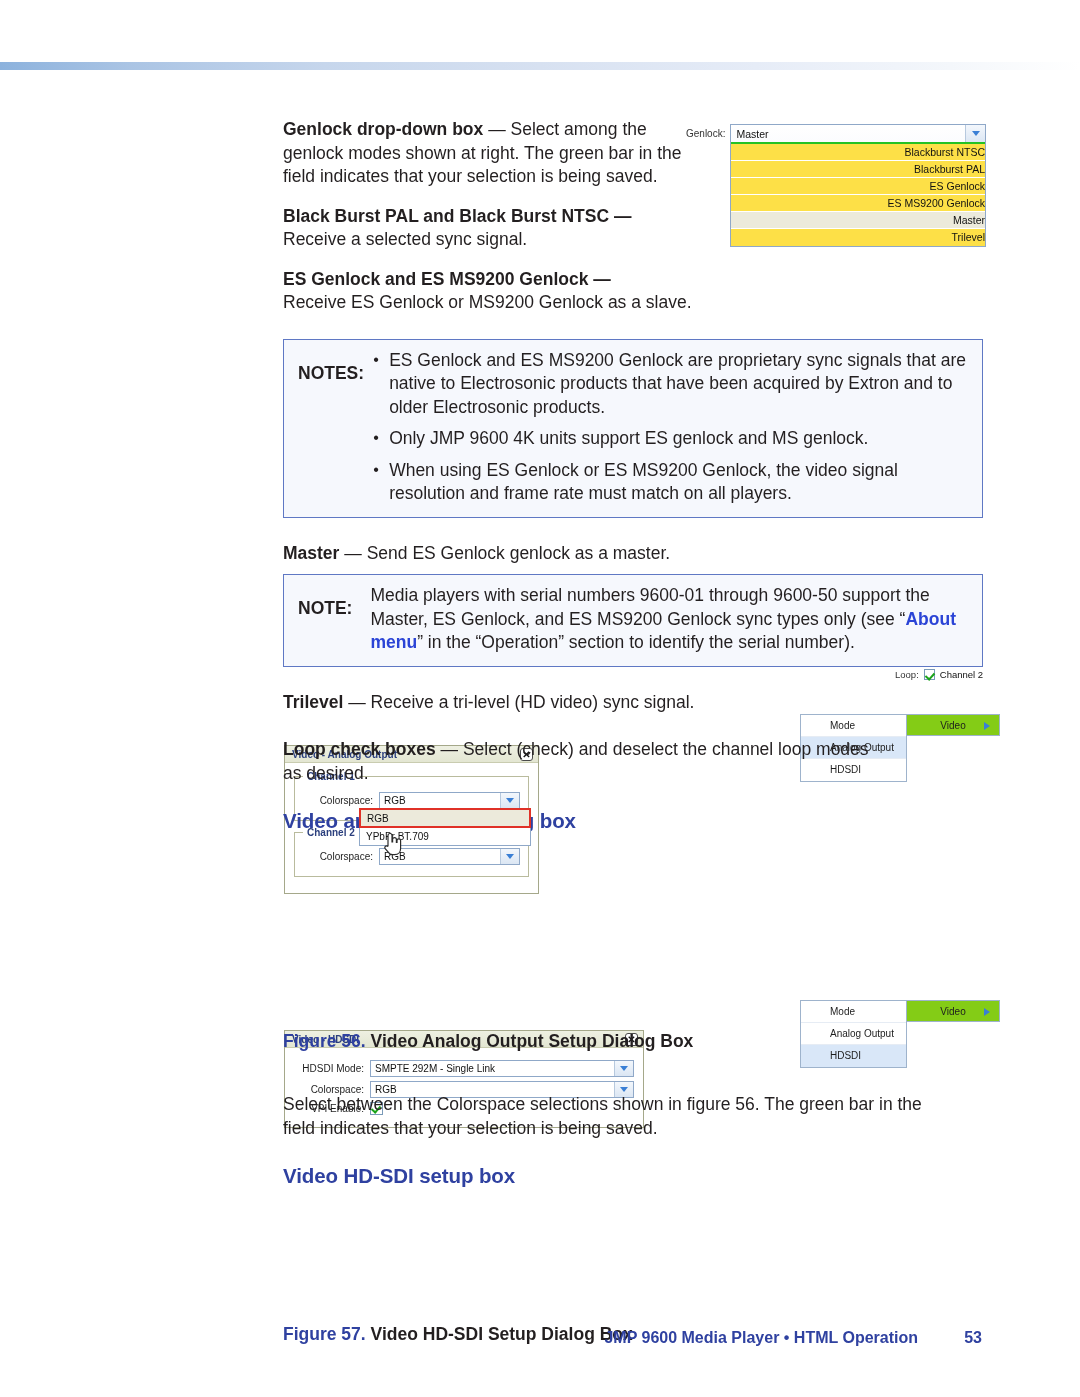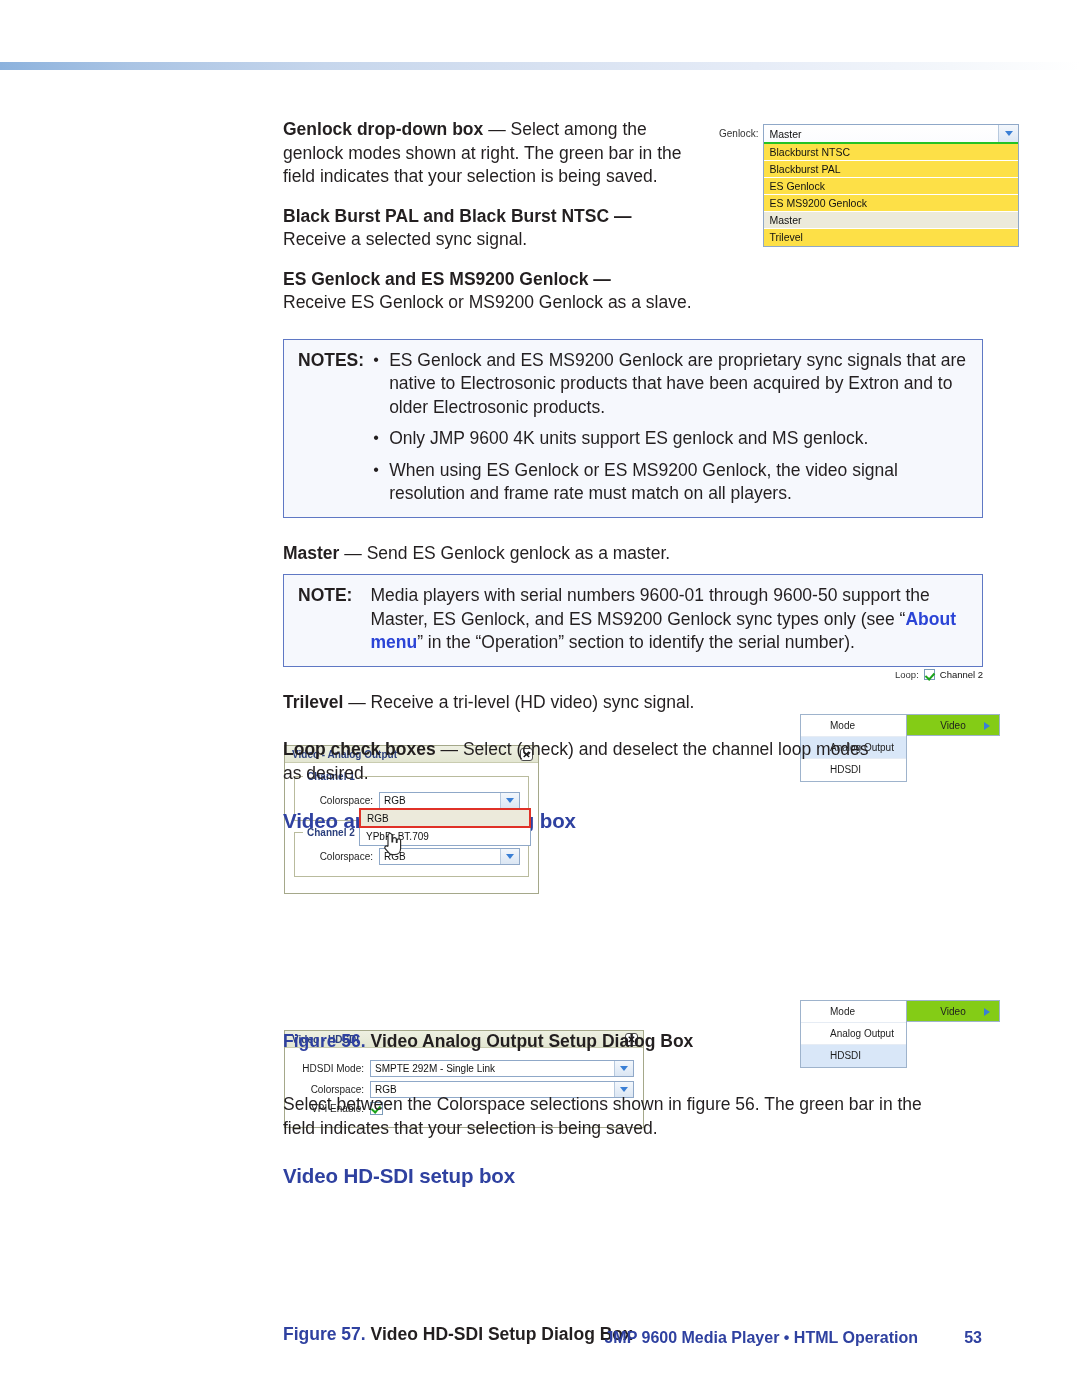--- a/index.html
+++ b/index.html
@@ -43,21 +43,21 @@
 
   
   .notebox {
     border:1.5px solid #5f78c4;
     background:#f6f8fd;
     padding:9px 12px 11px 14px;
     display:flex;
   }
   .notebox .lbl {
     font-weight:700; font-size:17.5px; line-height:23px;
-    white-space:nowrap; padding-right:6px; color:#231f20;
+    white-space:nowrap; padding-right:6px; color:#231f20;margin-top:13px;
   }
   .notebox .content { flex:1; }
   .notebox ul { margin:0; padding:0; list-style:none; }
   .notebox li {
     font-size:17.5px; line-height:23.5px; position:relative;
     padding-left:19px; margin-bottom:8px;
   }
   .notebox li:last-child { margin-bottom:0; }
   .notebox li:before {
     content:"\2022"; position:absolute; left:3px; top:-1px; font-size:16px;
@@ -66,21 +66,21 @@
   .lnk { color:#2b44d6; font-weight:700; }
 
   
   .figcap { font-size:17.5px; font-weight:700; color:#231f20; }
   .figcap .num { color:#2f41a0; }
 
   
   .wx { font-family:"Liberation Sans", sans-serif; font-size:10px; color:#1d1d1d; }
 
   
-  .genlock-wrap { position:absolute; left:719px; top:124px; width:300px; }
+  .genlock-wrap { position:absolute; left:686px; top:124px; width:300px;text-align:right; }
   .genlock-row { display:flex; align-items:flex-start; }
   .genlock-lbl { font-size:10px; color:#333; padding-top:4px; padding-right:5px; white-space:nowrap;}
   .combo-open { width:257px; border:1px solid #8fa8c8; background:#fff; }
   .combo-field {
     height:19px; display:flex; align-items:center; position:relative;
     background:linear-gradient(to bottom,#ffffff,#fbfcfe);
     border-bottom:2px solid #25c225;
   }
   .combo-field .val { padding-left:5px; font-size:10.5px; color:#111; }
   .combo-field .caret {

